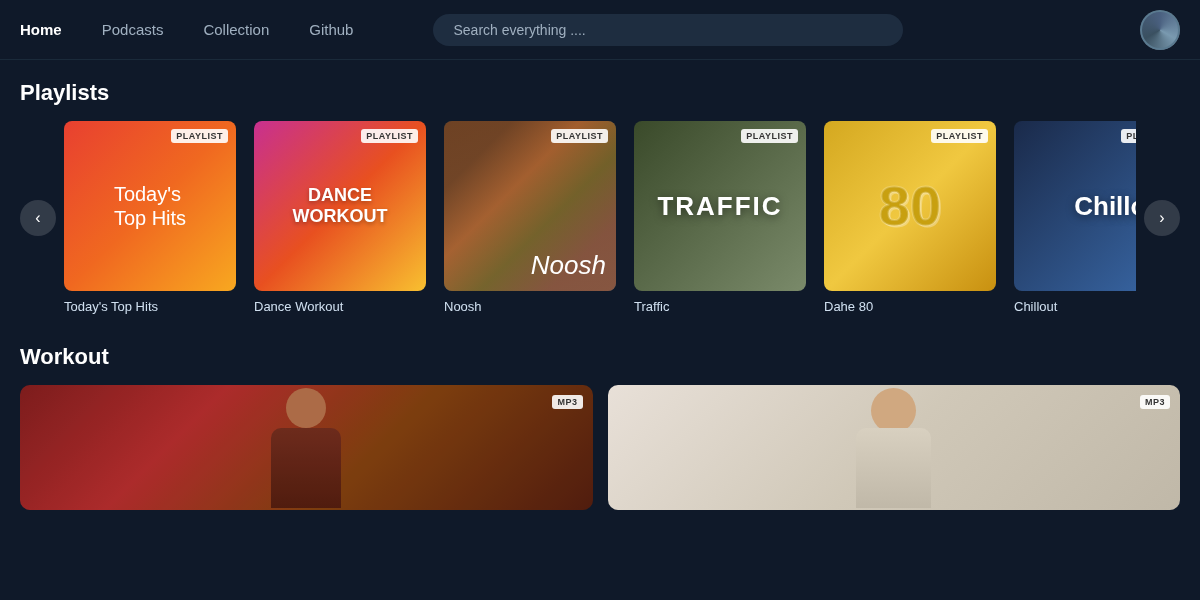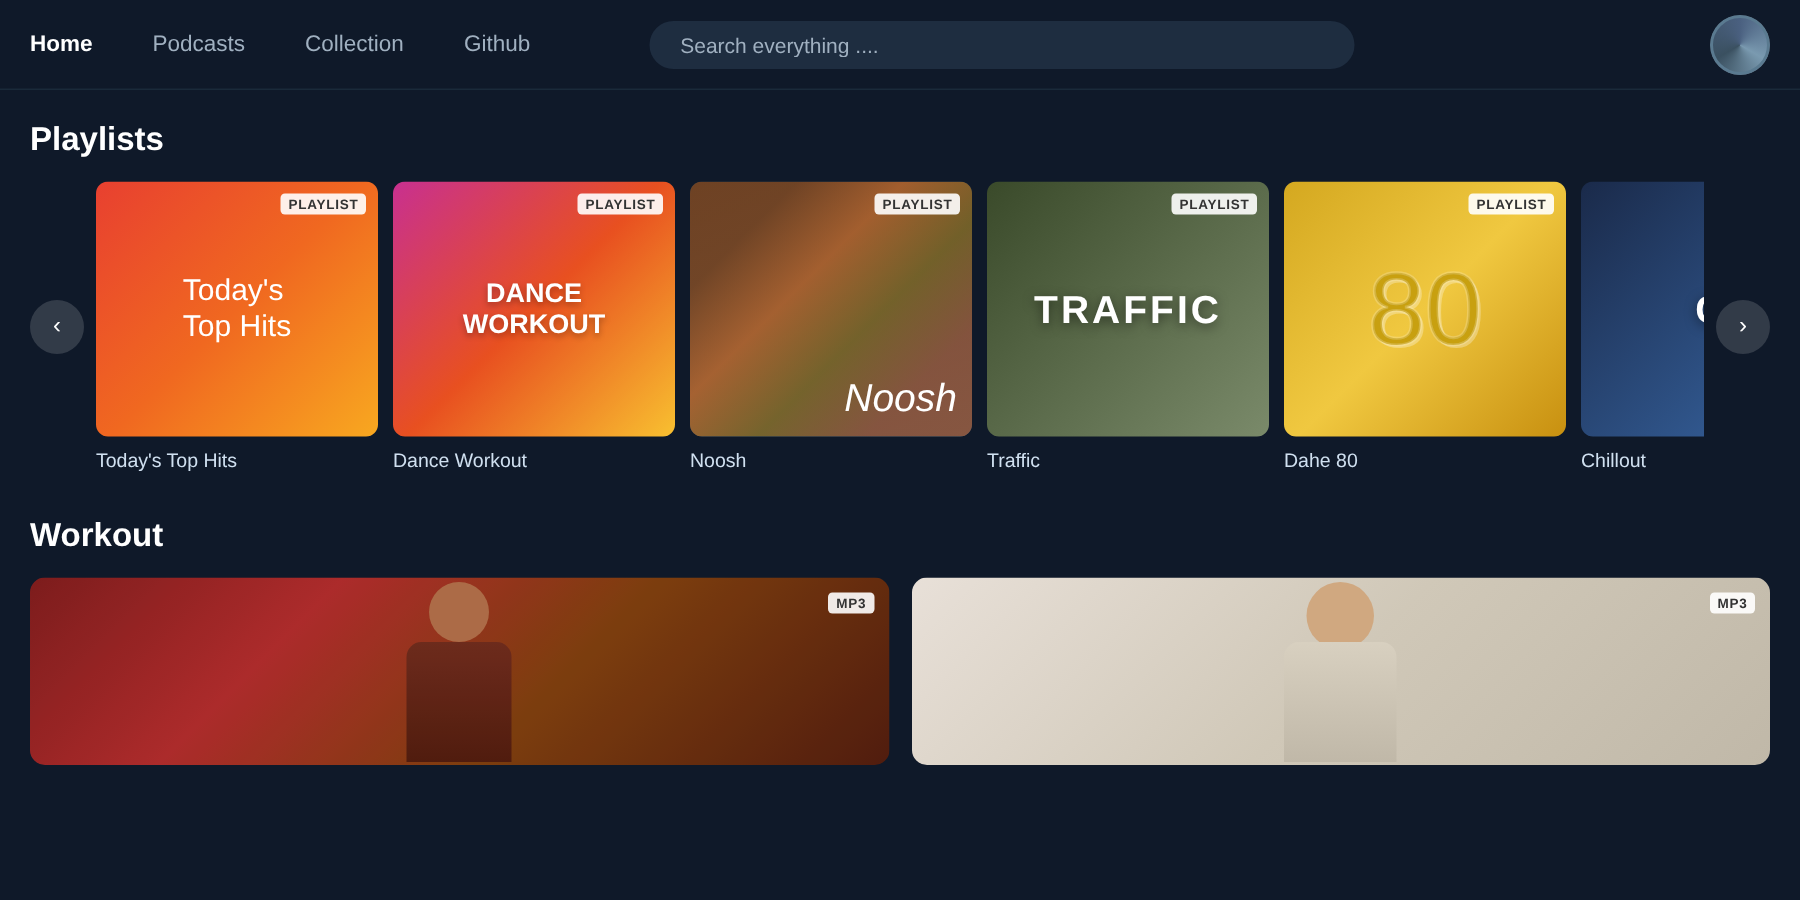--- a/index.html
+++ b/index.html
@@ -111,21 +111,21 @@
       overflow: hidden;
       flex: 1;
     }
 
     .playlist-card {
       flex: 0 0 180px;
       cursor: pointer;
     }
 
     .playlist-thumbnail {
-      width: 188px;
+      width: 172px;
       height: 170px;
       border-radius: 8px;
       position: relative;
       overflow: hidden;
       margin-bottom: 8px;
     }
 
     .playlist-badge {
       position: absolute;
       top: 8px;
@@ -221,22 +221,22 @@
     .thumb-dahe {
       background: linear-gradient(135deg, #d4a820 0%, #f0c840 50%, #c89010 100%);
       display: flex;
       flex-direction: column;
       align-items: center;
       justify-content: center;
     }
 
     .thumb-dahe-number {
       color: #c8a010;
-      font-size: 68px;
-      font-weight: 400;
+      font-size: 56px;
+      font-weight: 700;
       line-height: 1;
       text-shadow: 2px 2px 0 rgba(255,255,255,0.3);
       -webkit-text-stroke: 2px rgba(255,255,255,0.2);
     }
 
     .thumb-chillout {
       background: linear-gradient(135deg, #1a2a4a 0%, #2a4a7a 50%, #3a6aaa 100%);
       display: flex;
       align-items: center;
       justify-content: flex-end;

